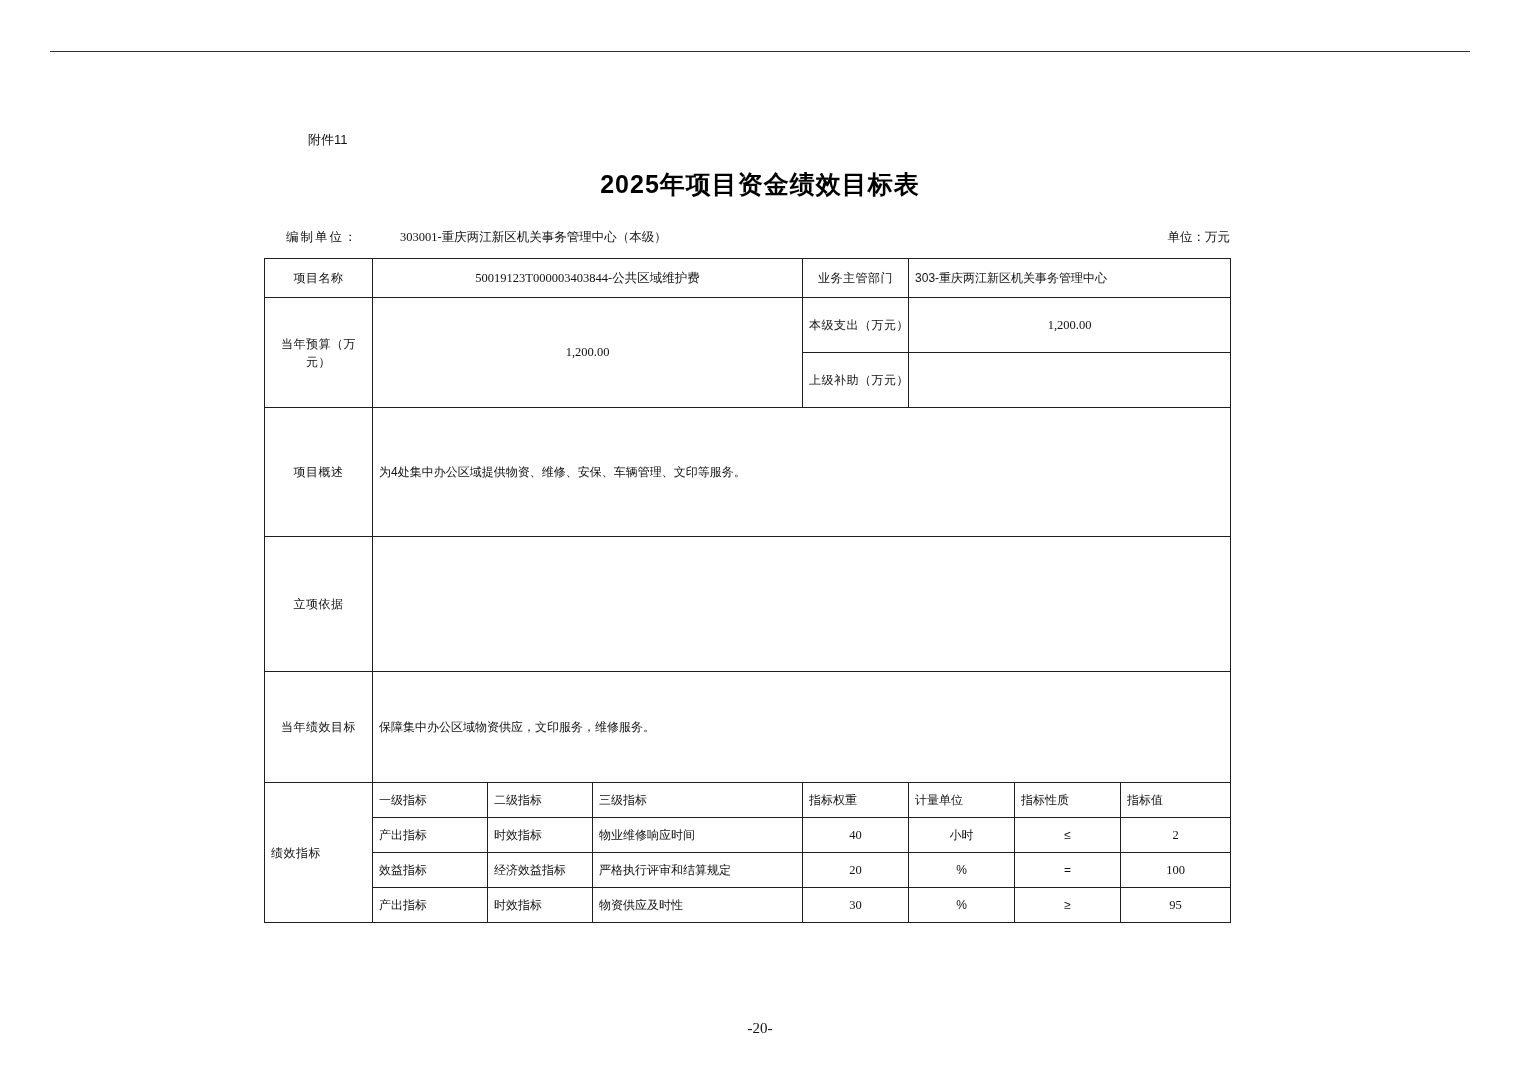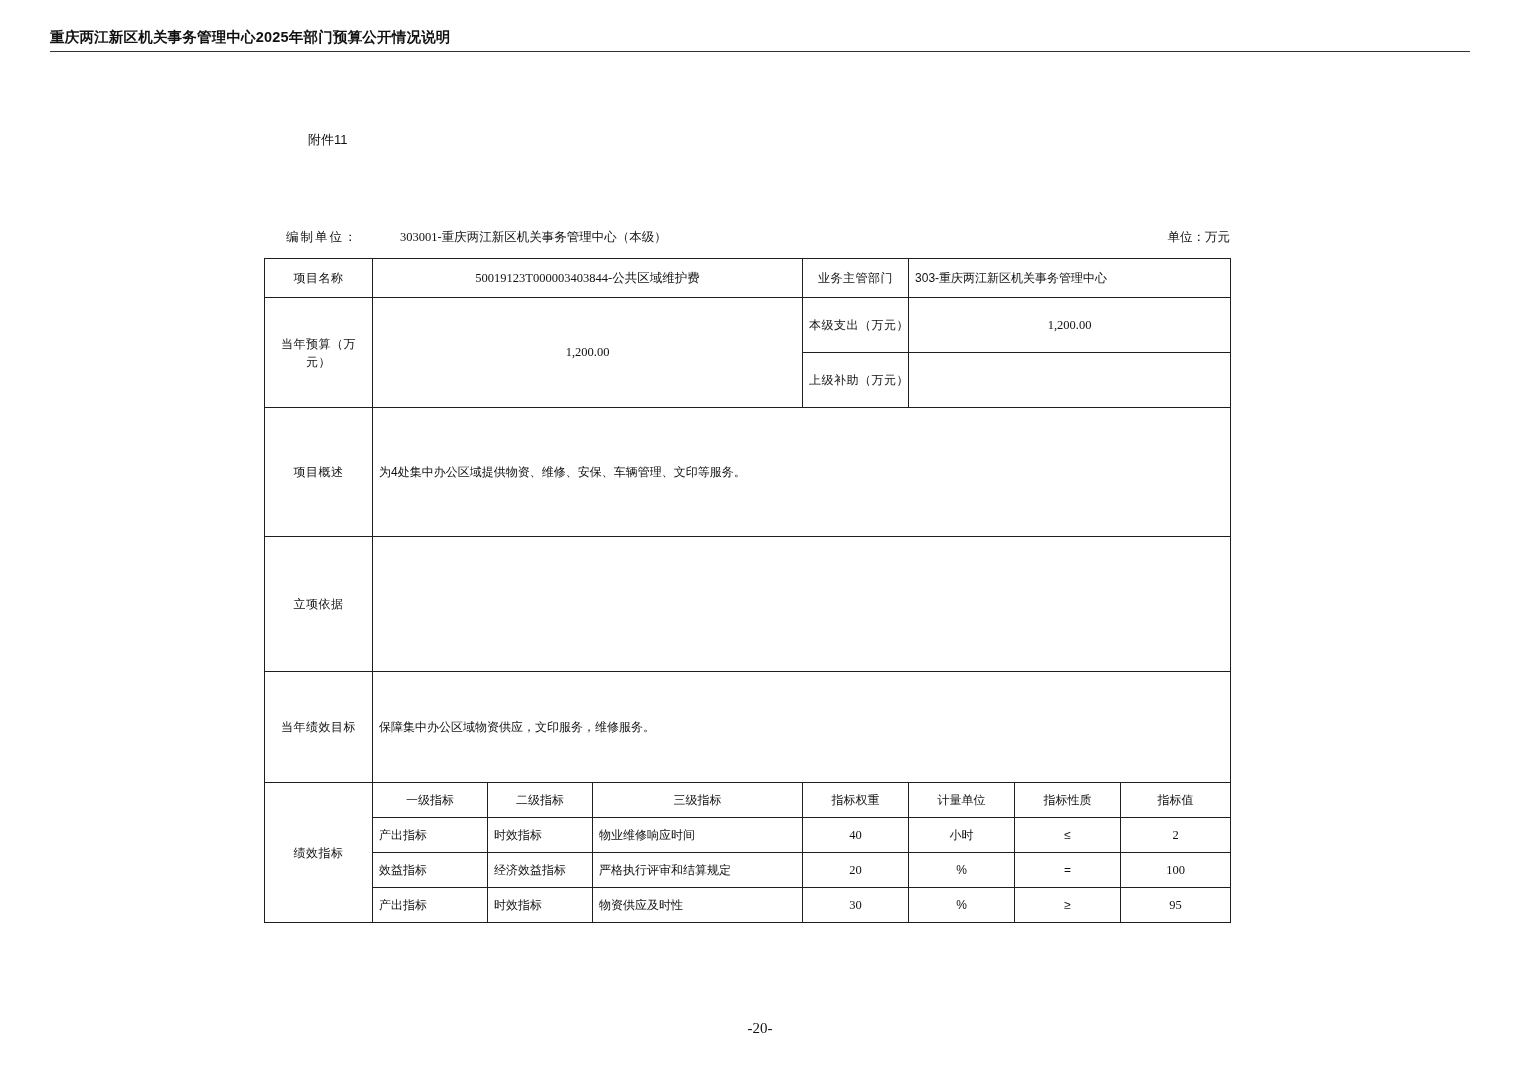--- a/index.html
+++ b/index.html
@@ -108,43 +108,43 @@
   .lbl {
     text-align: center;
     letter-spacing: 0.5px;
   }
   .num { font-family: "Liberation Serif", serif; font-size: 12.5px; }
   .mono-ish { font-family: "Liberation Serif", serif; font-size: 12.5px; }
   .tall-2 { height: 120px; }
   .tall-3 { height: 126px; }
   .tall-4 { height: 102px; }
   .cell-top { vertical-align: top; padding-top: 10px; }
-  .ind-head td { height: 26px; text-align: center; }
+  .ind-head td { height: 26px; text-align: left; }
   .ind-row td { height: 26px; }
   .footer-page {
     position: absolute;
     top: 1020px;
     left: 0;
     width: 1520px;
     text-align: center;
     font-size: 15px;
     font-family: "Liberation Serif", serif;
     color: #111;
   }
 </style>
 </head>
 <body>
 
 <div class="page">
 
-  <div class="run-header">重庆两江新区机关事务管理中心2025年部门预算公开情况说明</div>
   <div class="run-header-rule"></div>
 
   <div class="attach-label">附件11</div>
 
+  <div class="doc-title">2025年项目资金绩效目标表</div>
 
   <div class="meta-row">
     <div class="meta-left">
       <span class="label">编制单位：</span>
       <span class="value mono-ish">303001-重庆两江新区机关事务管理中心（本级）</span>
     </div>
     <div class="meta-right">单位：万元</div>
   </div>
 
   <table class="grid">

